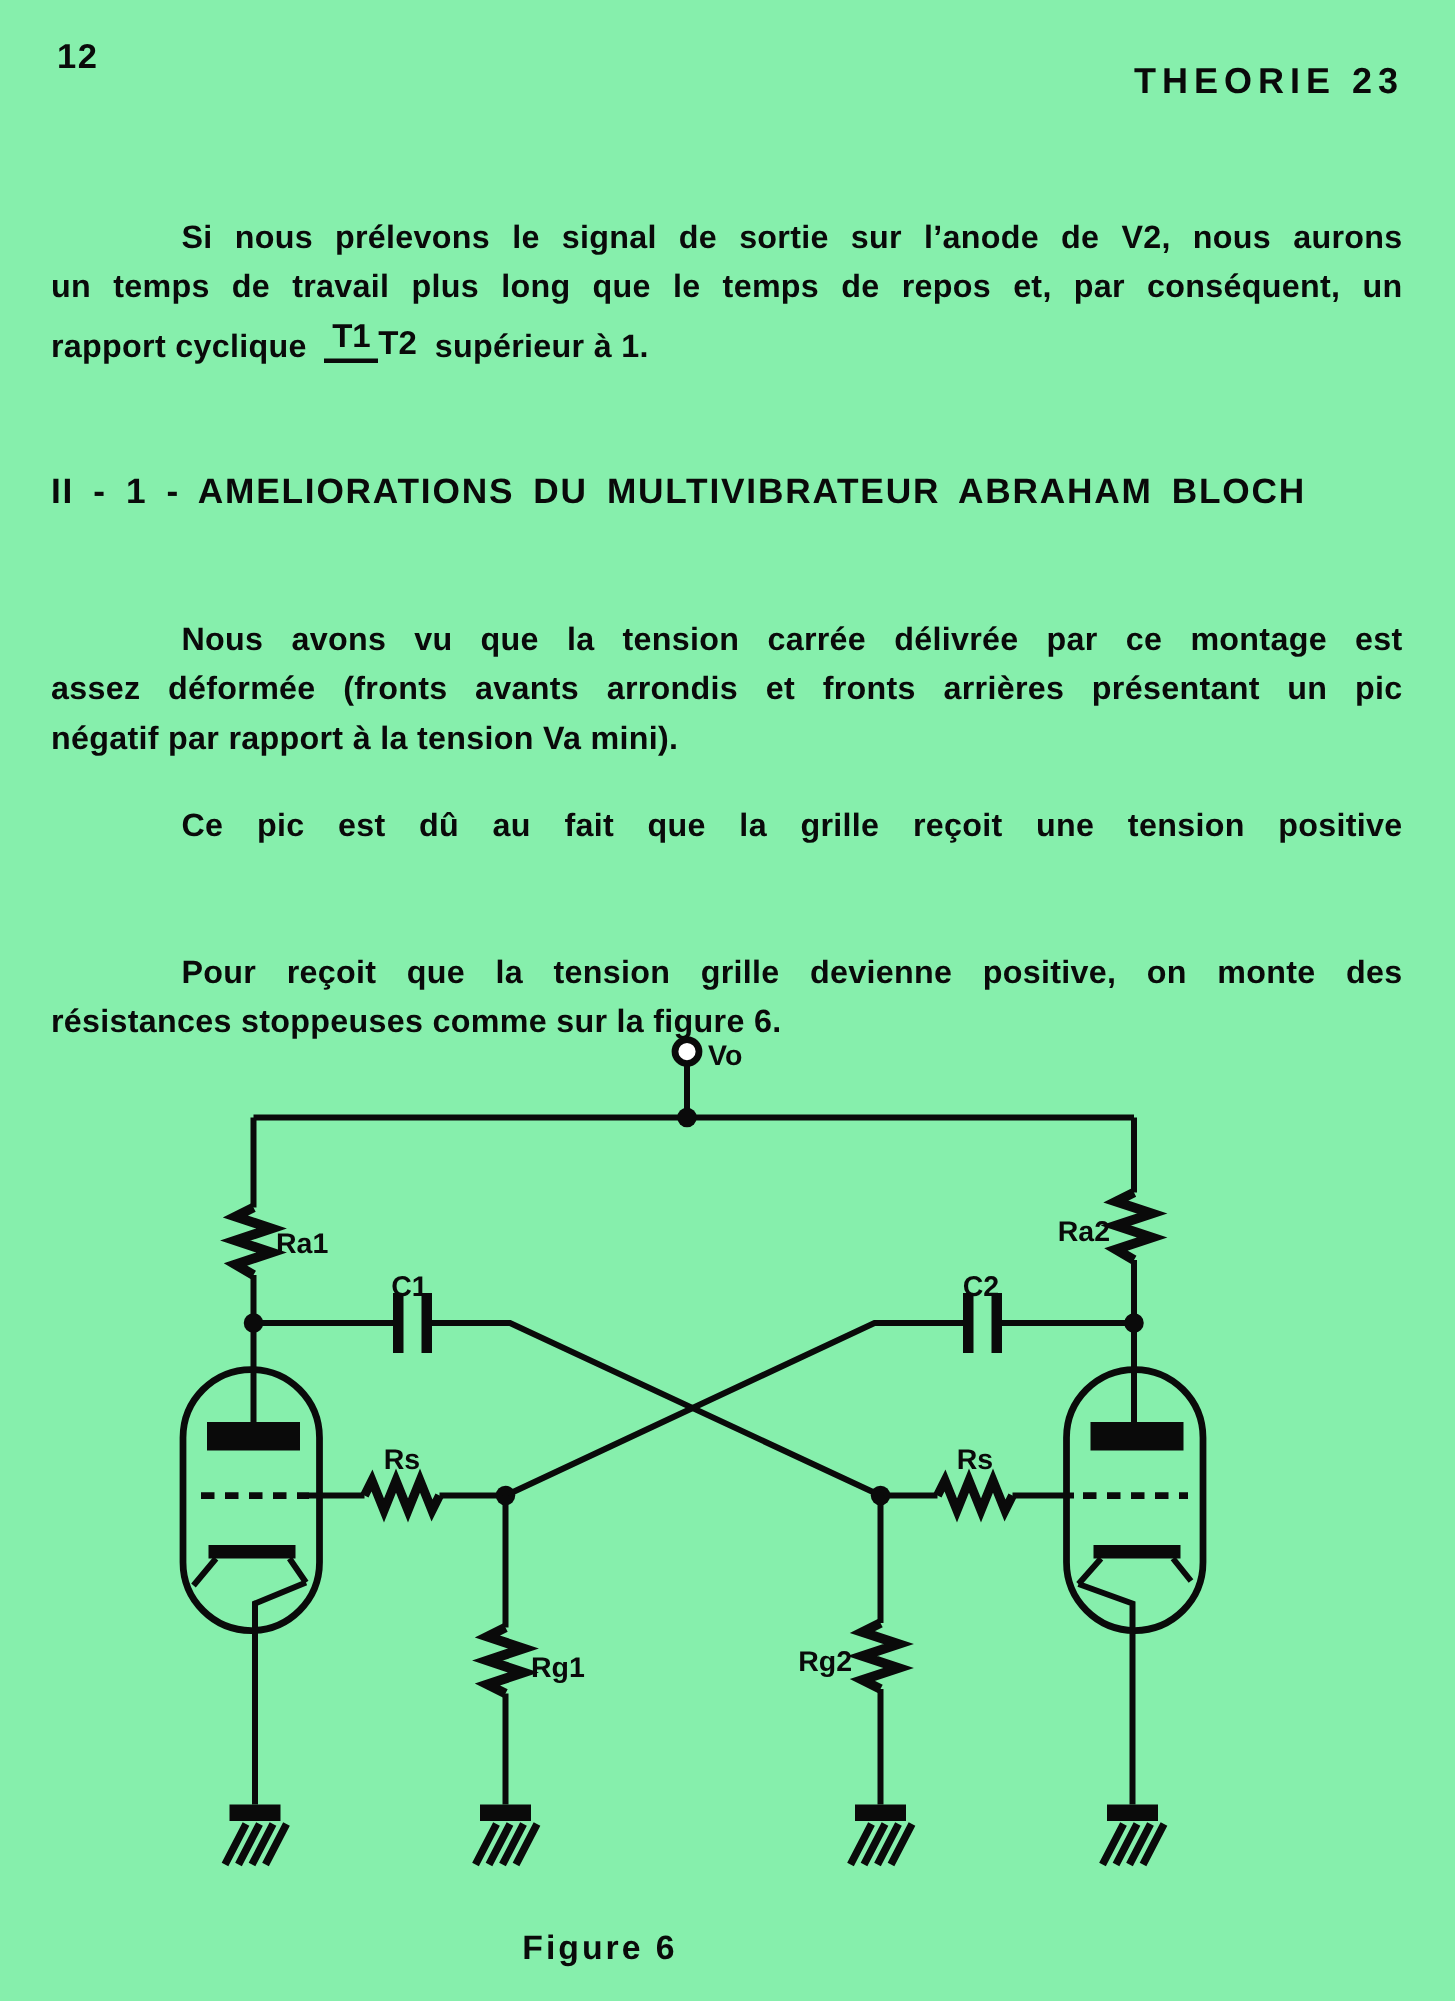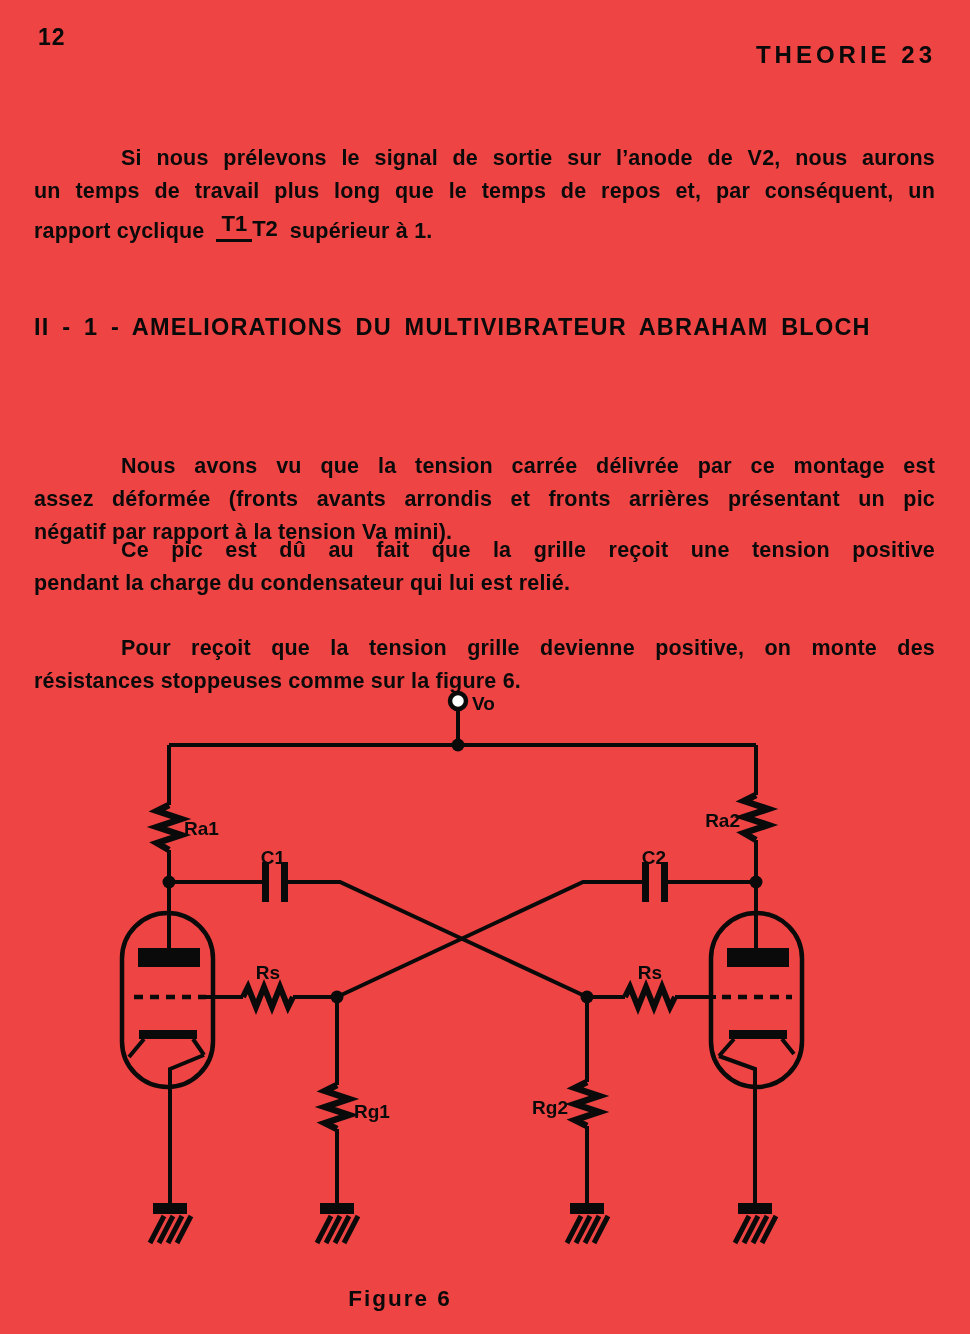--- a/index.html
+++ b/index.html
@@ -1,38 +1,38 @@
 <!DOCTYPE html>
 <html><head>
 <meta charset="utf-8">
 <style>
   html,body{margin:0;padding:0;background:#ffffff;}
   .page{
-    position:relative;width:970px;height:1334px;background:#ef4444;
+    position:relative;width:970px;height:1334px;background:#86efac;
     font-family:"Liberation Sans",sans-serif;font-weight:700;color:#0a0a0a;
     overflow:hidden;
   }
   .header-left{position:absolute;top:24px;left:38px;font-size:23px;letter-spacing:1px;}
   .header-right{position:absolute;top:24px;right:34px;font-size:24px;letter-spacing:4px;margin-top:17px;}
   .block{position:absolute;left:34px;width:901px;}
   .textline{
     font-size:21.5px;line-height:33px;letter-spacing:0.2px;
     text-align:justify;text-align-last:justify;
   }
   .indent{text-indent:87px;}
   .lastline{text-align:right;text-align-last:left;}
   #p1{top:142px;}
   #p1row{top:212px;display:flex;align-items:flex-start;}
   .side{font-size:21.5px;margin-top:7px;letter-spacing:0.2px;}
   .side+. side{margin-left:10px;}
   .frac{display:inline-flex;align-items:center;margin:0 12px;}
   .frac .num{font-size:22px;line-height:24px;padding:0 5px 3px;border-bottom:3.5px solid #0a0a0a;}
   .frac .den{font-size:22px;line-height:24px;padding-top:4px;}
   #heading{top:314px;font-size:23.5px;letter-spacing:1.2px;word-spacing:5px;white-space:nowrap;}
-  #p2{top:410px;margin-top:40px;}
+  #p2{top:410px;}
   #p3{top:534px;}
   #p4{top:632px;}
   .circuit{position:absolute;top:688px;left:0;}
   .circuit text{font-family:"Liberation Sans",sans-serif;font-weight:700;font-size:19px;fill:#0a0a0a;}
   #figure-caption{position:absolute;top:1286px;left:0;width:800px;text-align:center;font-size:22.5px;letter-spacing:2px;}
 </style>
 </head>
 <body>
 
 <div class="page">
@@ -57,21 +57,20 @@
   <div class="block" id="heading">II - 1 - AMELIORATIONS DU MULTIVIBRATEUR ABRAHAM BLOCH</div>
 
   <div class="block" id="p2">
     <div class="textline indent">Nous avons vu que la tension carrée délivrée par ce montage est</div>
     <div class="textline">assez déformée (fronts avants arrondis et fronts arrières présentant un pic</div>
     <div class="textline lastline">négatif par rapport à la tension Va mini).</div>
   </div>
 
   <div class="block" id="p3">
     <div class="textline indent">Ce pic est dû au fait que la grille reçoit une tension positive</div>
-    <div class="textline lastline">pendant la charge du condensateur qui lui est relié.</div>
   </div>
 
   <div class="block" id="p4">
     <div class="textline indent">Pour reçoit que la tension grille devienne positive, on monte des</div>
     <div class="textline lastline">résistances stoppeuses comme sur la figure 6.</div>
   </div>
 
   <svg class="circuit" width="970" height="580" viewBox="0 0 970 580">
     <defs>
       <g id="gnd-sym">

